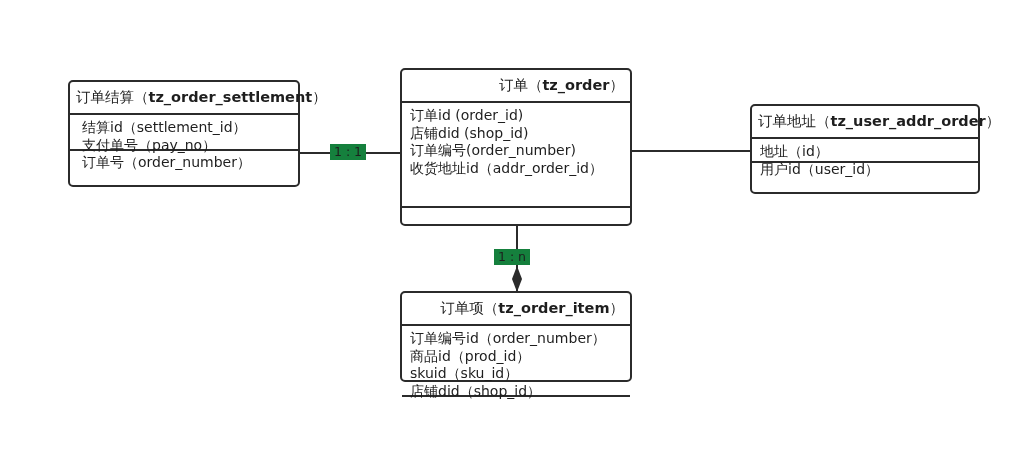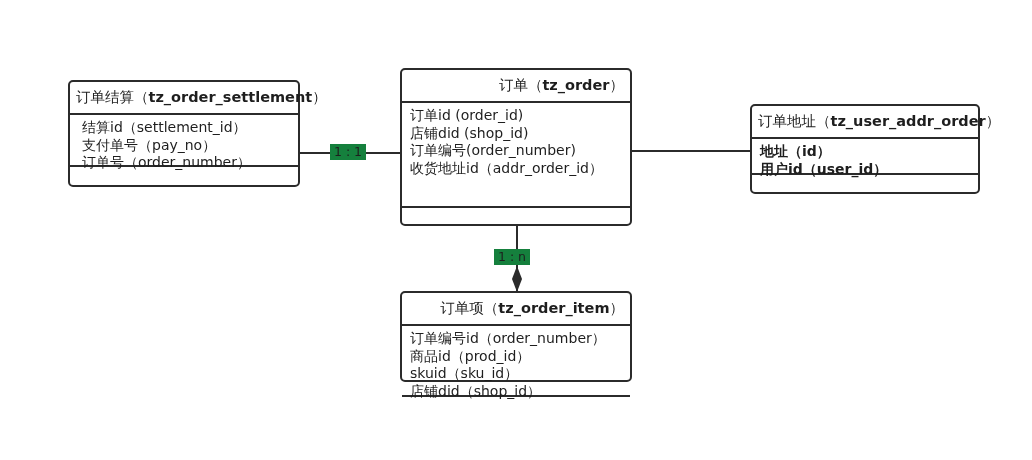--- a/index.html
+++ b/index.html
@@ -101,21 +101,21 @@
   <div class="conn-v" style="left:516px; top:226px; height:66px;"></div>
   <div class="conn-label" style="left:494px; top:249px;">1 : n</div>
   <svg class="marker-diamond" width="16" height="26" viewBox="0 0 16 26" style="left:509px; top:266px;">
     <polygon points="8,26 3,13 8,0 13,13" fill="#2b2b2b"></polygon>
   </svg>
 
   <div class="entity" style="left:68px; top:80px; width:232px; height:107px;">
     <div class="entity-title">
       <span>订单结算（</span><span class="tbl">tz_order_settlement</span><span>）</span>
     </div>
-    <div class="entity-attrs" style="height:52px;padding-left:12px;">
+    <div class="entity-attrs" style="height:36px;padding-left:12px;">
       <div class="attr">结算id（settlement_id）</div>
       <div class="attr">支付单号（pay_no）</div>
       <div class="attr">订单号（order_number）</div>
     </div>
     <div class="entity-footer" style="height:21px;"></div>
   </div>
 
   <div class="entity" style="left:400px; top:68px; width:232px; height:158px;">
     <div class="entity-title">
       <span>订单（</span><span class="tbl">tz_order</span><span>）</span>
@@ -126,21 +126,21 @@
       <div class="attr">订单编号(order_number)</div>
       <div class="attr">收货地址id（addr_order_id）</div>
     </div>
     <div class="entity-footer" style="height:19px;"></div>
   </div>
 
   <div class="entity" style="left:750px; top:104px; width:230px; height:90px;">
     <div class="entity-title">
       <span>订单地址（</span><span class="tbl">tz_user_addr_order</span><span>）</span>
     </div>
-    <div class="entity-attrs" style="height:36px;font-weight:bold;">
+    <div class="entity-attrs" style="height:24px;">
       <div class="attr">地址（id）</div>
       <div class="attr">用户id（user_id）</div>
     </div>
     <div class="entity-footer" style="height:20px;"></div>
   </div>
 
   <div class="entity" style="left:400px; top:291px; width:232px; height:91px;">
     <div class="entity-title">
       <span>订单项（</span><span class="tbl">tz_order_item</span><span>）</span>
     </div>

